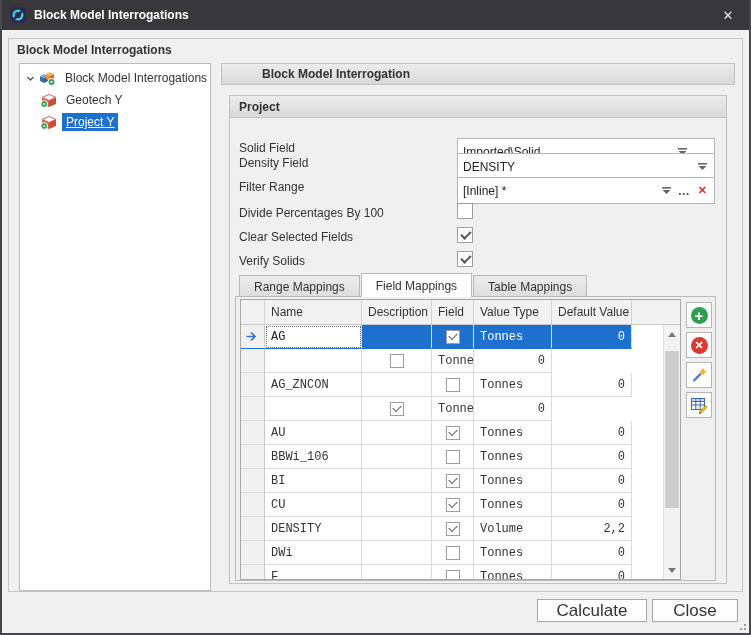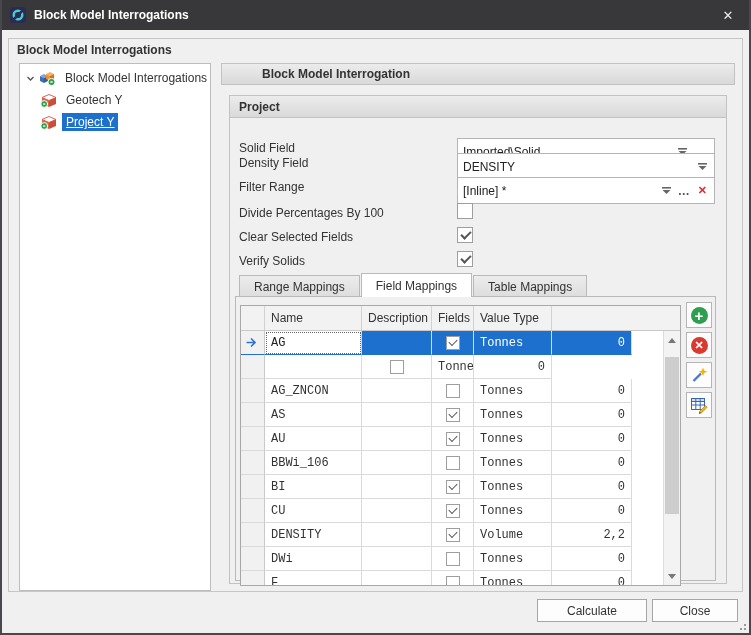--- a/index.html
+++ b/index.html
@@ -51,21 +51,21 @@
 
   
   .tabs{ position:absolute; left:9px; top:177px; height:24px; display:flex; align-items:flex-end; }
   .tab{ height:22px; background:linear-gradient(#ececec,#ddd); border:1px solid #b9b9b9; border-bottom:none;
         display:flex; align-items:center; justify-content:center; padding:0 14px; margin-right:1px; color:#333; position:relative; }
   .tab.active{ height:24px; background:#fff; z-index:3;align-items:center; }
 
   .tab-page{ position:absolute; left:5px; top:200px; width:481px; height:285px; border:1px solid #b9b9b9; background:#f0f0f0; }
 
   
-  .grid{ position:absolute; left:4px; top:8px; width:441px; height:281px; border:1px solid #a8a8a8; background:#fff; overflow:hidden; }
+  .grid{ position:absolute; left:4px; top:2px; width:441px; height:281px; border:1px solid #a8a8a8; background:#fff; overflow:hidden; }
   .grid-hdr{ position:absolute; left:0; top:0; right:0; height:25px; background:#f2f2f2; display:grid;
              grid-template-columns:24px 97px 70px 42px 78px 80px 1fr; border-bottom:1px solid #c9c9c9; }
   .grid-hdr .hcell{ border-right:1px solid #d2d2d2; display:flex; align-items:center; padding-left:6px; color:#333; }
   .grid-hdr .hcell:first-child{ padding-left:0; }
   .grid-body{ position:absolute; left:0; top:25px; right:17px; bottom:0; background:#fff; overflow:hidden; }
   .grid-row{ display:grid; grid-template-columns:24px 97px 70px 42px 78px 80px; height:24px;font-family:Liberation Mono, monospace; }
   .cell{ border-right:1px solid #dadada; border-bottom:1px solid #dadada; display:flex; align-items:center; padding-left:6px;
          white-space:nowrap; overflow:hidden; color:#333; }
   .cell.indicator{ background:#f1f1f1; border-right:1px solid #c9c9c9; padding-left:4px; }
   .cell.dval{ justify-content:flex-end; padding-right:6px; padding-left:0; }
@@ -88,21 +88,21 @@
   
   .side-btns{ position:absolute; left:450px; top:5px; width:26px; }
   .sbtn{ width:26px; height:26px; background:#fdfdfd; border:1px solid #b5b5b5; margin-bottom:4px;
          display:flex; align-items:center; justify-content:center; }
   .circ{ width:17px; height:17px; border-radius:50%; color:#fff; font-weight:bold; display:flex; align-items:center; justify-content:center; }
   .circ.add{ background:#2e9e4f; font-size:15px; line-height:15px; }
   .circ.del{ background:#d93a2f; font-size:11px; }
 
   
   .footer-btn{ position:absolute; height:23px; background:#fdfdfd; border:1px solid #a6a6a6; color:#333;
-               display:flex; align-items:center; justify-content:center; font-size:12px; }
+               display:flex; align-items:center; justify-content:center; font-size:17px; }
   .btn-calculate{ left:537px; top:599px; width:110px; }
   .btn-close{ left:652px; top:599px; width:86px; }
   .grip{ position:absolute; right:5px; bottom:5px; width:10px; height:10px; z-index:61; }
   .grip i{ position:absolute; width:2px; height:2px; background:#9a9a9a; }
 </style>
 </head>
 <body>
 
 <div class="window">
 
@@ -235,22 +235,23 @@
             <span>Table Mappings</span>
           </div>
       </div>
 
       <div class="tab-page">
         <div class="grid">
           <div class="grid-hdr">
             <div class="hcell"></div>
             <div class="hcell">Name</div>
             <div class="hcell">Description</div>
-            <div class="hcell">Fields</div>
+            <div class="hcell">Field</div>
             <div class="hcell">Value Type</div>
+            <div class="hcell">Default Value</div>
             <div class="hcell" style="border-right:none;"></div>
           </div>
           <div class="grid-body">
               <div class="grid-row selected">
                 <div class="cell indicator">
                   <svg width="13" height="11" viewBox="0 0 13 11">
                     <path d="M1.5 5.5 h8 M6 1.5 L10 5.5 L6 9.5" fill="none" stroke="#2e74d0" stroke-width="1.6"></path>
                   </svg>
                 </div>
                 <div class="cell name edit">AG</div>
@@ -275,21 +276,20 @@
                 <div class="cell name">AG_ZNCON</div>
                 <div class="cell desc"></div>
                 <div class="cell active">
                   <span class="gcb"></span>
                 </div>
                 <div class="cell vtype">Tonnes</div>
                 <div class="cell dval">0</div>
               </div>
               <div class="grid-row">
                 <div class="cell indicator"></div>
-                <div class="cell name">AS</div>
                 <div class="cell desc"></div>
                 <div class="cell active">
                   <span class="gcb on"></span>
                 </div>
                 <div class="cell vtype">Tonnes</div>
                 <div class="cell dval">0</div>
               </div>
               <div class="grid-row">
                 <div class="cell indicator"></div>
                 <div class="cell name">AU</div>

